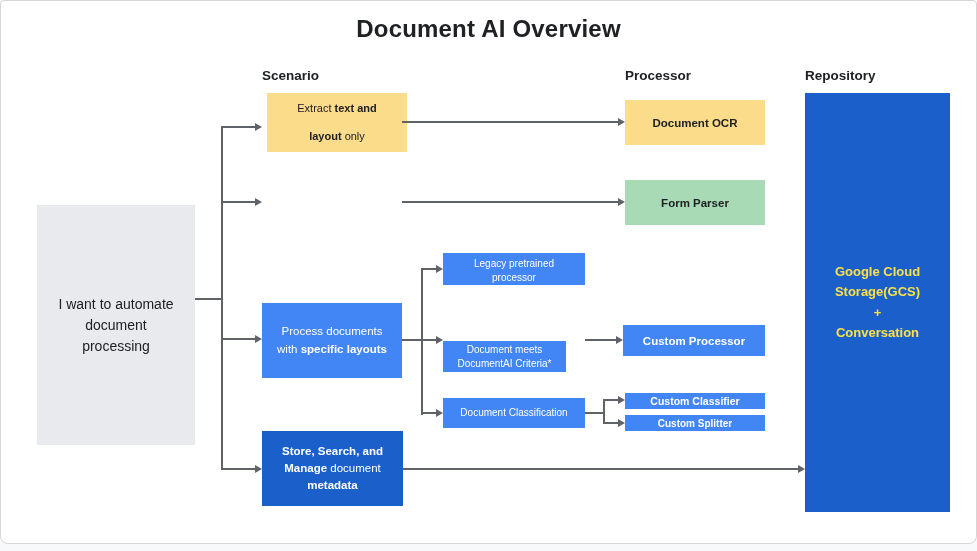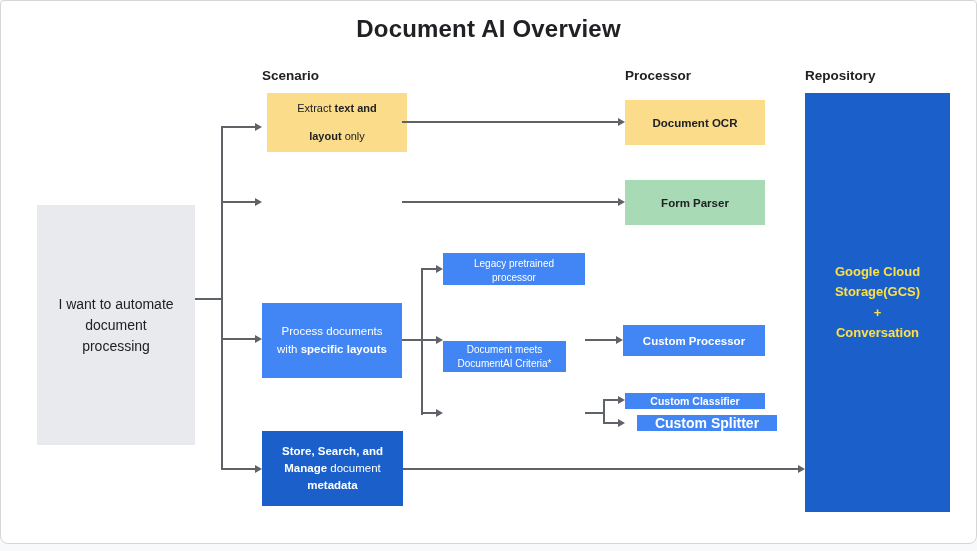--- a/index.html
+++ b/index.html
@@ -24,21 +24,21 @@
       font-size:11.5px;line-height:1.5;}
   .sub{background:var(--blue,#4285f4);color:#fff;font-size:10px;line-height:1.4;}
   .sub-legacy{left:443px;top:253px;width:142px;height:32px;justify-content:flex-end;}
   .sub-criteria{left:443px;top:325px;width:123px;height:31px;margin-top:16px;}
   .sub-class{left:443px;top:398px;width:142px;height:30px;}
   .pp{left:623px;top:325px;width:142px;height:31px;background:var(--blue,#4285f4);color:#fff;
       font-size:11.5px;font-weight:bold;}
   .pc{left:625px;top:393px;width:140px;height:16px;background:var(--blue,#4285f4);color:#fff;
       font-size:10.5px;font-weight:bold;}
   .ps{left:625px;top:415px;width:140px;height:16px;background:var(--blue,#4285f4);color:#fff;
-      font-size:14px;font-weight:bold;margin-left:12px;}
+      font-size:10px;font-weight:bold;}
   .store{left:262px;top:431px;width:141px;height:75px;background:var(--darkblue,#1b60ca);color:#fff;
          font-size:11.5px;line-height:1.5;}
   .repo{left:805px;top:93px;width:145px;height:419px;background:var(--darkblue,#1b60ca);color:#fde047;
         font-size:13px;font-weight:bold;line-height:1.55;}
   .hl{position:absolute;height:2px;background:var(--line,#5f6368);}
   .vl{position:absolute;width:2px;background:var(--line,#5f6368);}
   .ah{position:absolute;width:0;height:0;border-top:4px solid transparent;
       border-bottom:4px solid transparent;border-left:7px solid var(--line,#5f6368);}
   b{font-weight:bold;}
 </style>
@@ -76,20 +76,23 @@
   <div class="node p2">
     <span>Form Parser</span>
   </div>
   <div class="node sub sub-legacy">
     <span class="ln">Legacy pretrained</span>
     <span class="ln">processor</span>
   </div>
   <div class="node sub sub-criteria">
     <span class="ln">Document meets</span>
     <span class="ln">DocumentAI Criteria*</span>
+  </div>
+  <div class="node sub sub-class">
+    <span>Document Classification</span>
   </div>
   <div class="node pp">
     <span>Custom Processor</span>
   </div>
   <div class="node pc">
     <span>Custom Classifier</span>
   </div>
   <div class="node ps">
     <span>Custom Splitter</span>
   </div>

